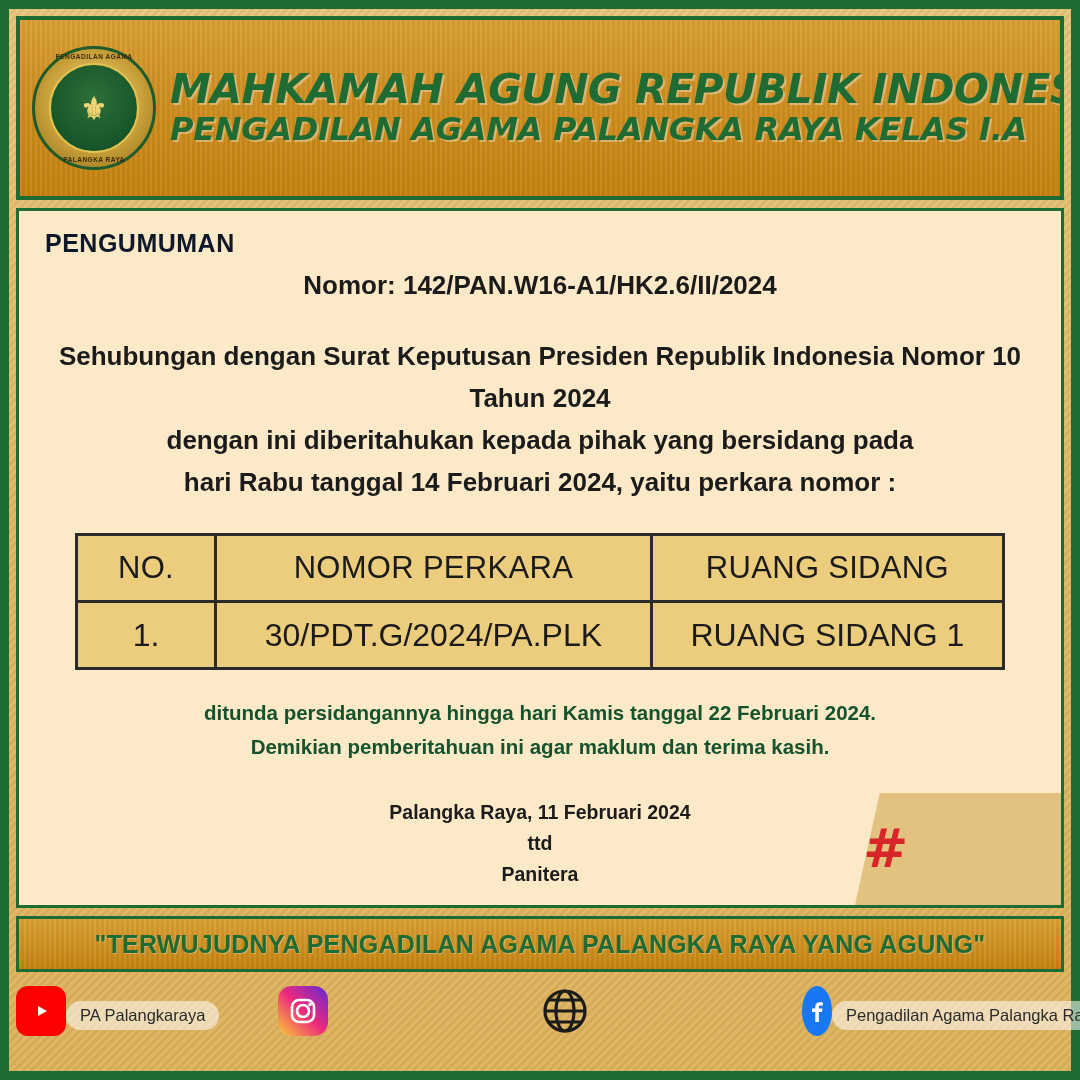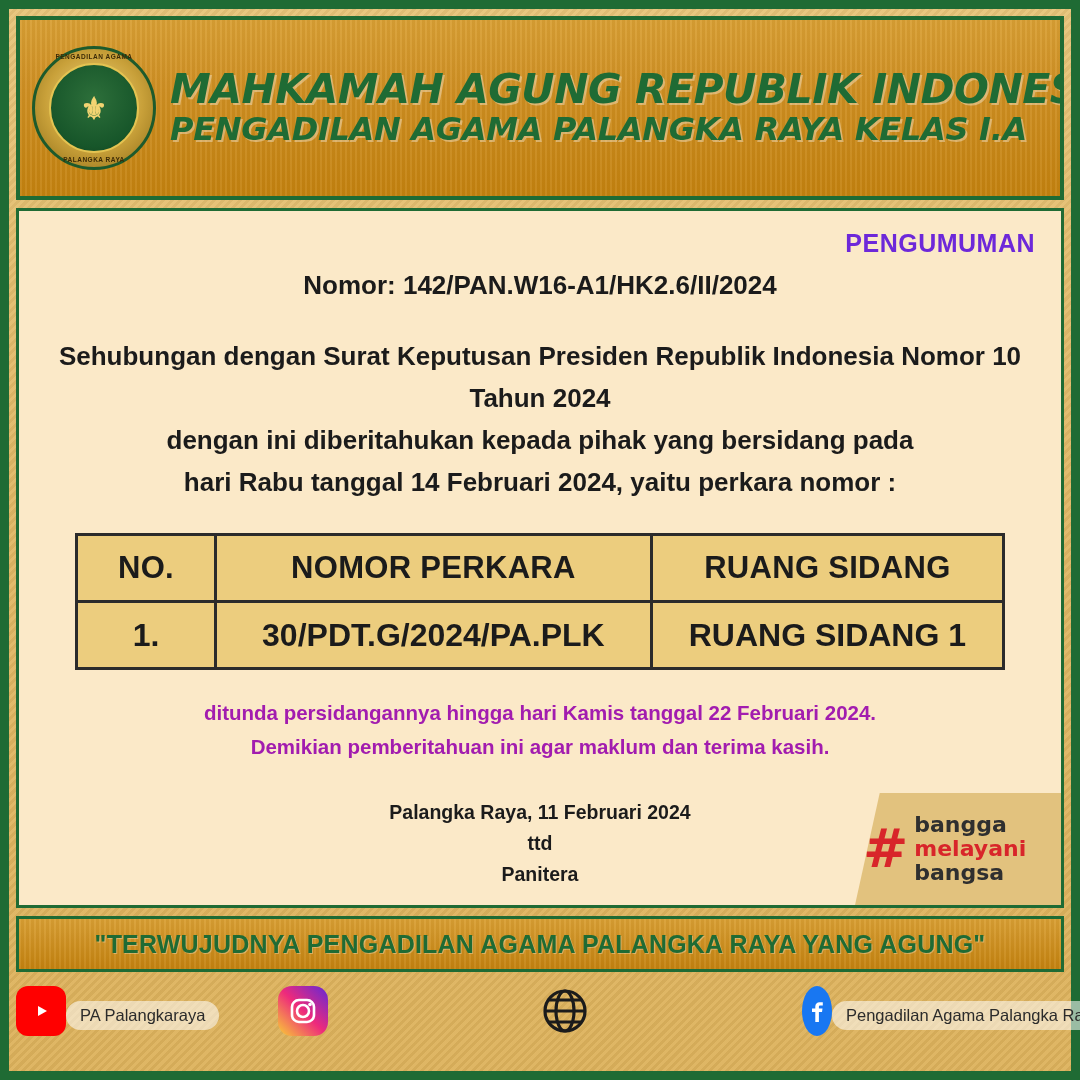--- a/index.html
+++ b/index.html
@@ -110,24 +110,24 @@
   .body-card {
     margin: 8px 7px 0 7px;
     background: #fbe9c8;
     border: 3px solid #1f6b34;
     height: 700px;
     position: relative;
     box-sizing: border-box;
     padding: 18px 26px 0 26px;
   }
   .doc-title {
-    text-align: right;
+    text-align: left;
     font-size: 25px;
     font-weight: bold;
-    color: #6d28d9;
+    color: #0f172a;
     letter-spacing: .5px;
   }
   .doc-number {
     text-align: center;
     font-size: 26px;
     font-weight: bold;
     color: #1b1b1b;
     margin-top: 12px;
   }
   .para {
@@ -144,40 +144,40 @@
   table.perkara {
     width: 100%;
     border-collapse: collapse;
     table-layout: fixed;
   }
   table.perkara th, table.perkara td {
     border: 3px solid #2b2b2b;
     background: #eccd7e;
     text-align: center;
     color: #1b1b1b;
-    font-weight: bold;
+    font-weight: normal;
   }
   table.perkara th {
     font-size: 31px;
     height: 62px;
     letter-spacing: .3px;
   }
   table.perkara td {
     font-size: 32px;
     height: 62px;
   }
   col.c-no { width: 15%; }
   col.c-nomor { width: 47%; }
   col.c-ruang { width: 38%; }
   .para2 {
     margin-top: 26px;
     text-align: center;
     font-size: 20.5px;
     font-weight: bold;
-    color: #a21caf;
+    color: #14532d;
     line-height: 1.62;
   }
   .signature {
     margin-top: 34px;
     text-align: center;
     font-size: 19.5px;
     font-weight: bold;
     color: #1b1b1b;
     line-height: 1.6;
   }
@@ -327,25 +327,20 @@
     </div>
 
     <div class="signature">
       <div>Palangka Raya, 11 Februari 2024</div>
       <div>ttd</div>
       <div>Panitera</div>
     </div>
 
     <div class="bangga">
       <div class="hash">#</div>
-      <div class="btxt">
-        <div class="l1">bangga</div>
-        <div class="l2">melayani</div>
-        <div class="l3">bangsa</div>
-      </div>
     </div>
   </div>
 
   <div class="motto">"TERWUJUDNYA PENGADILAN AGAMA PALANGKA RAYA YANG AGUNG"</div>
 
   <div class="footer">
     <div class="f-item">
       <div class="f-ic ic-yt">
         <svg width="26" height="20" viewBox="0 0 26 20">
             <polygon points="10,5 19,10 10,15" fill="#ffffff"></polygon>

